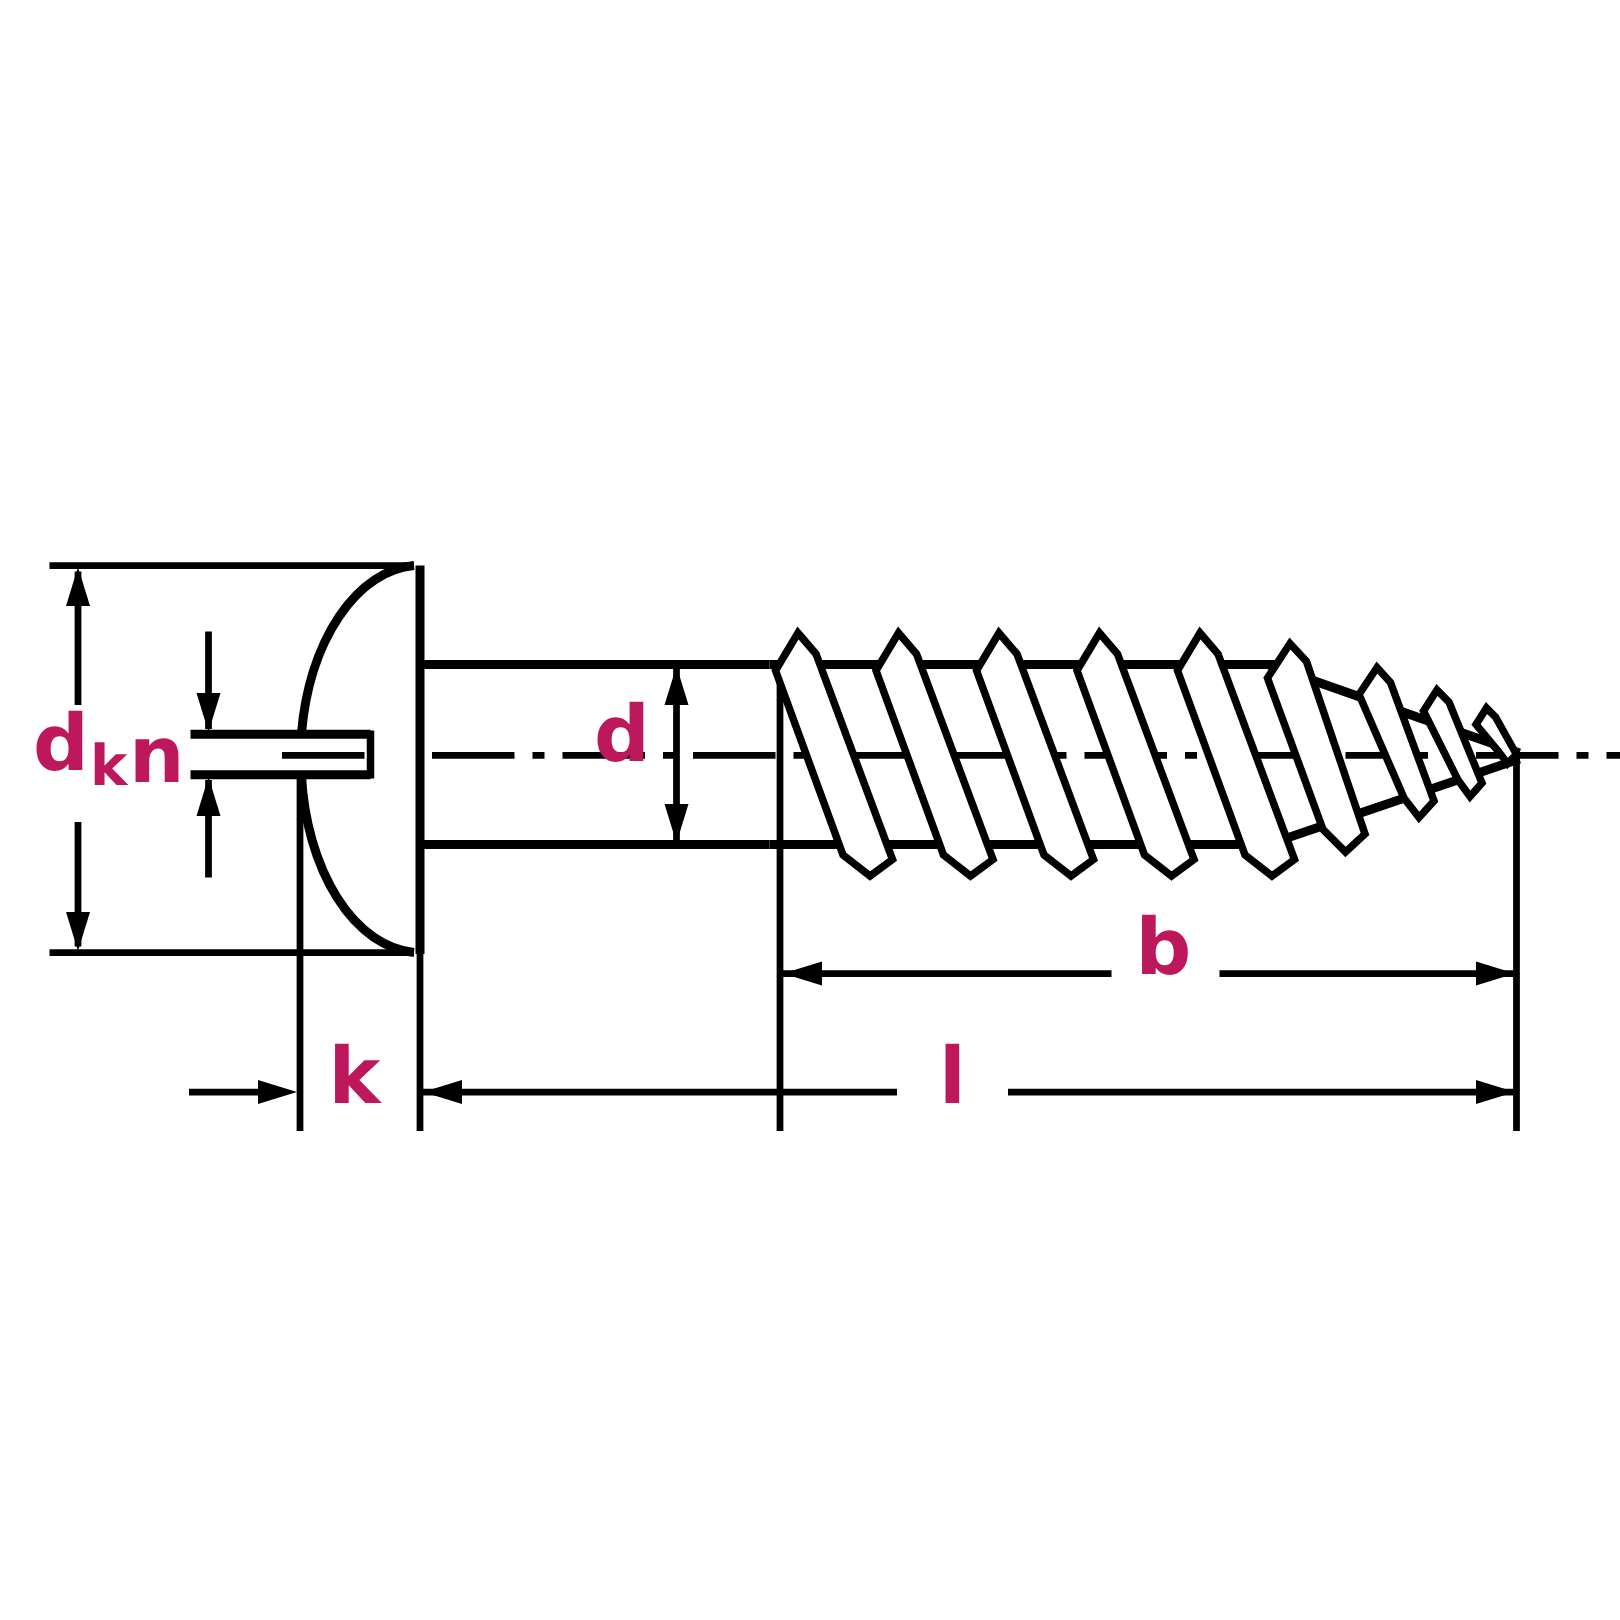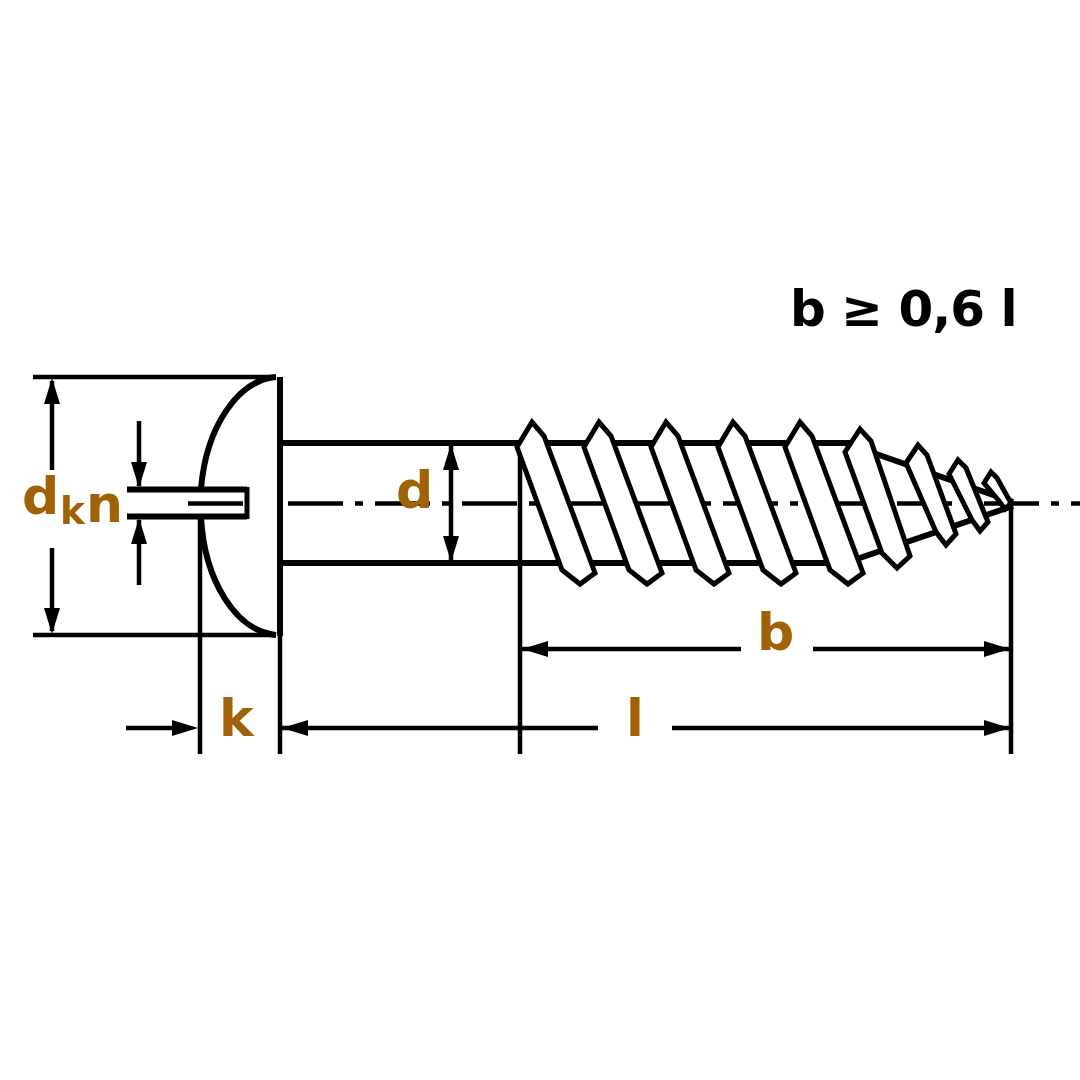--- a/index.html
+++ b/index.html
@@ -7,21 +7,21 @@
     position:relative;
     width:1080px;height:1080px;
     background:#fff;
     font-family:"DejaVu Sans", "Liberation Sans", sans-serif;
     overflow:hidden;
   }
   .canvas svg{position:absolute;left:0;top:0;}
   .lbl{
     position:absolute;
     font-weight:bold;
-    color:#a16207;
+    color:#be185d;
     line-height:1;
     white-space:nowrap;
     background:#fff;
   }
   .lbl sub{
     font-size:0.72em;
     vertical-align:baseline;
     position:relative;
     top:0.28em;
     left:0.02em;
@@ -135,15 +135,14 @@
   <div class="lbl" style="left:86px;top:478px;font-size:52px;background:transparent;">n</div>
 
   <div class="lbl" style="left:396px;top:464px;font-size:52px;background:transparent;">d</div>
 
   <div class="lbl" style="left:219px;top:692px;font-size:52px;background:transparent;">k</div>
 
   <div class="lbl" style="left:757px;top:606px;font-size:52px;background:transparent;">b</div>
 
   <div class="lbl" style="left:626px;top:692px;font-size:52px;background:transparent;">l</div>
 
-  <div class="formula" style="left:790px;top:284px;width:225px;font-size:50px;">b ≥ 0,6 l</div>
 
 </div>
 
 </body></html>

